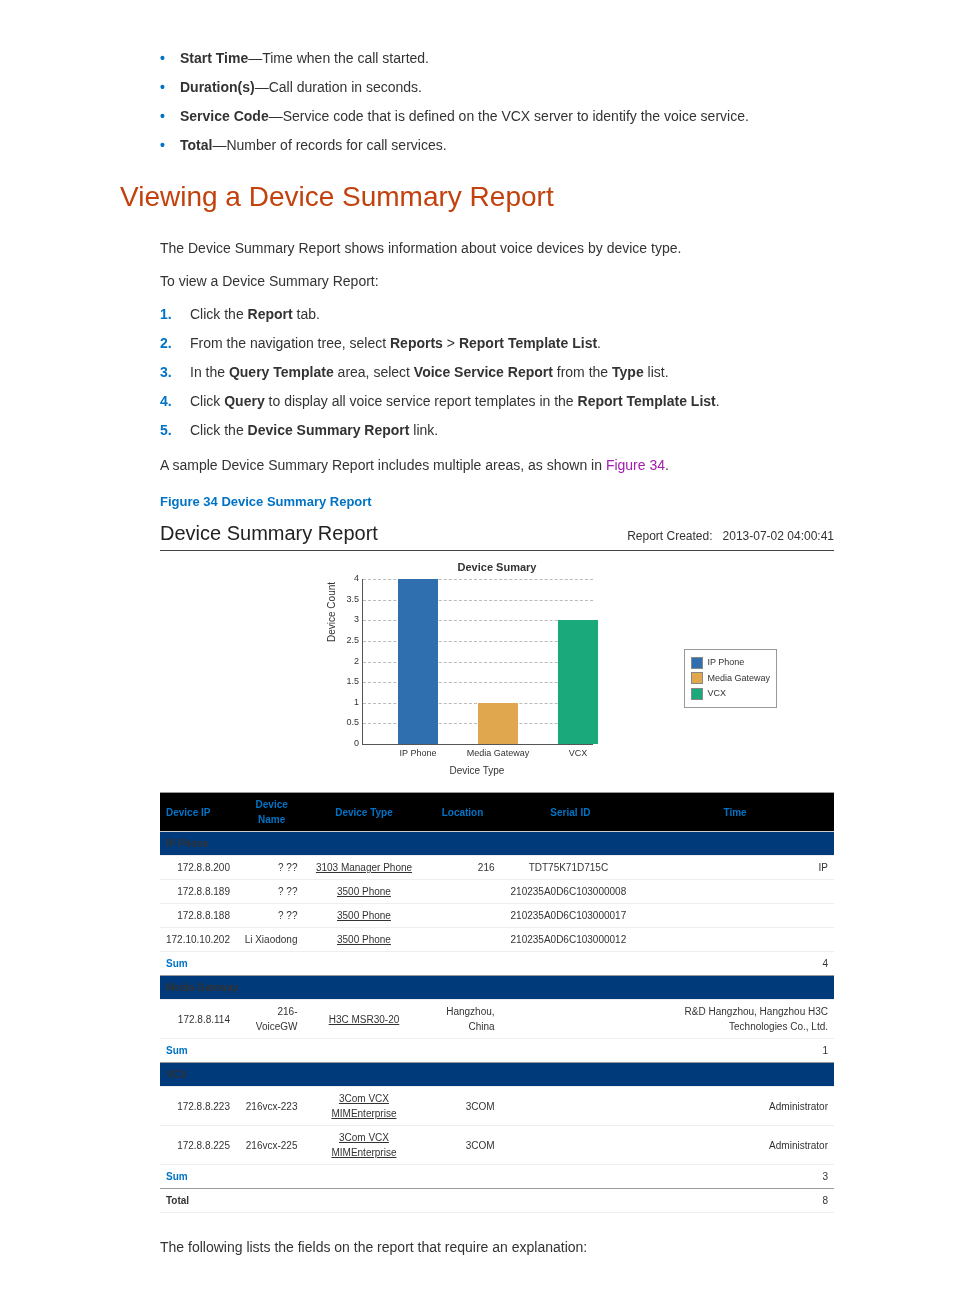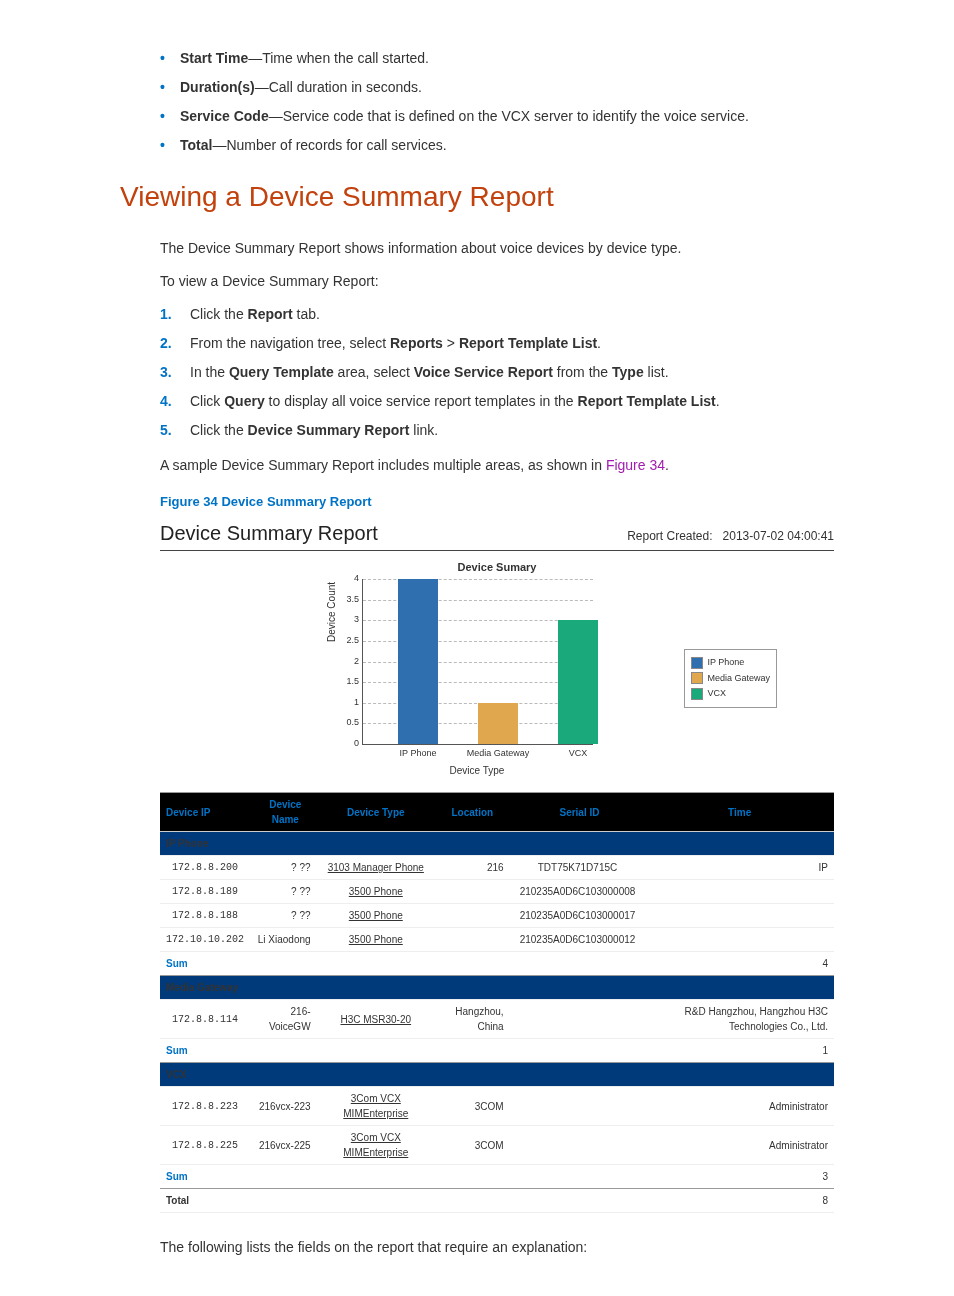--- a/index.html
+++ b/index.html
@@ -174,21 +174,21 @@
     color: #fff;
     font-weight: bold;
     padding: 3px 6px;
     font-size: 10px;
   }
   table.report td {
     padding: 4px 6px;
     border-bottom: 1px solid #eee;
     color: #333;
   }
-  table.report td.ip { text-align:center;font-family:Liberation Mono, monospace; }
+  table.report td.ip { text-align:right; }
   table.report td.name { text-align:right; padding-right:10px;}
   table.report td.type { text-align:center;text-decoration:underline; }
   table.report td.loc { text-align:right; padding-right:10px; }
   table.report td.serial { text-align:center; padding-right:10px;}
   table.report td.user { text-align:right; }
   tr.sum td { color:#0073c6; font-weight:bold; border-bottom:1px solid #999;}
   tr.sum td:last-child { text-align:right; color:#333; font-weight:normal;}
   tr.total td { font-weight:bold; }
   tr.total td:last-child { text-align:right; font-weight:normal;}
 </style>

